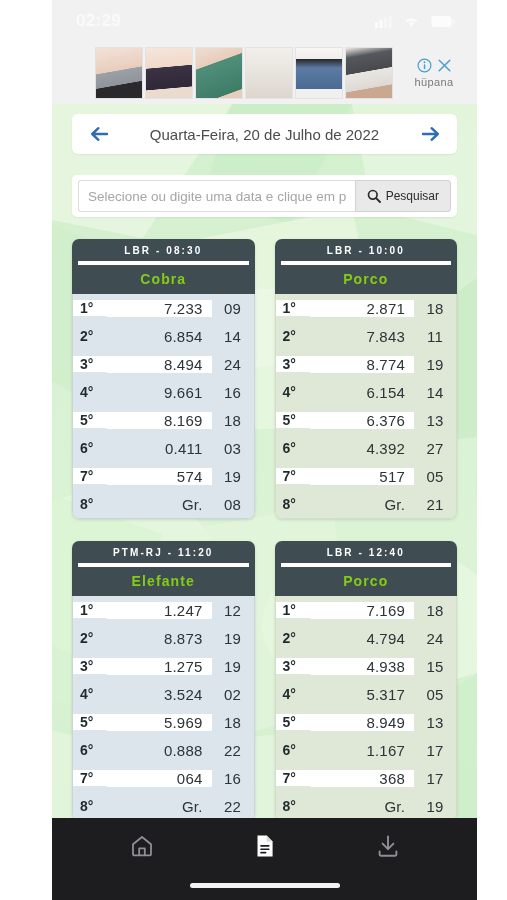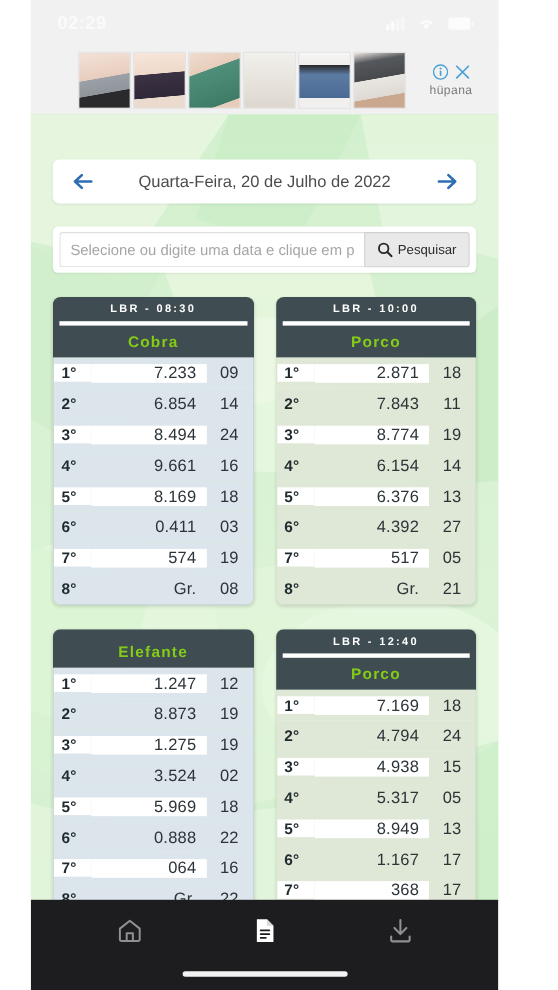--- a/index.html
+++ b/index.html
@@ -15,21 +15,21 @@
   #screen {
     position: relative;
     width: 507px;
     height: 900px;
     background: #ffffff;
   }
 
   
   #phone {
     position: absolute;
-    left: 28px;
+    left: 52px;
     top: 0;
     width: 425px;
     height: 900px;
     overflow: hidden;
     background: #d6f2d4;
   }
 
   
   #status-bar {
     position: relative;
@@ -116,21 +116,20 @@
   #bg-art {
     position: absolute;
     inset: 0;
     pointer-events: none;
   }
 
   #content {
     position: relative;
     z-index: 2;
     padding: 10px 20px 0 20px;
-    margin-top: 31px;
   }
 
   
   #date-bar {
     height: 40px;
     background: #ffffff;
     border-radius: 6px;
     display: flex;
     align-items: center;
     padding: 0 14px;
@@ -499,20 +498,21 @@
                 </div>
                 <div class="row even">
                   <div class="cell-rank">8°</div>
                   <div class="cell-value">Gr.</div>
                   <div class="cell-extra">21</div>
                 </div>
               </div>
             </div>
             <div class="card blue">
               <div class="card-head">
+                <div class="card-title">PTM-RJ - 11:20</div>
                 <div class="card-sub">Elefante</div>
               </div>
               <div class="card-rows">
                 <div class="row odd">
                   <div class="cell-rank">1°</div>
                   <div class="cell-value">1.247</div>
                   <div class="cell-extra">12</div>
                 </div>
                 <div class="row even">
                   <div class="cell-rank">2°</div>

